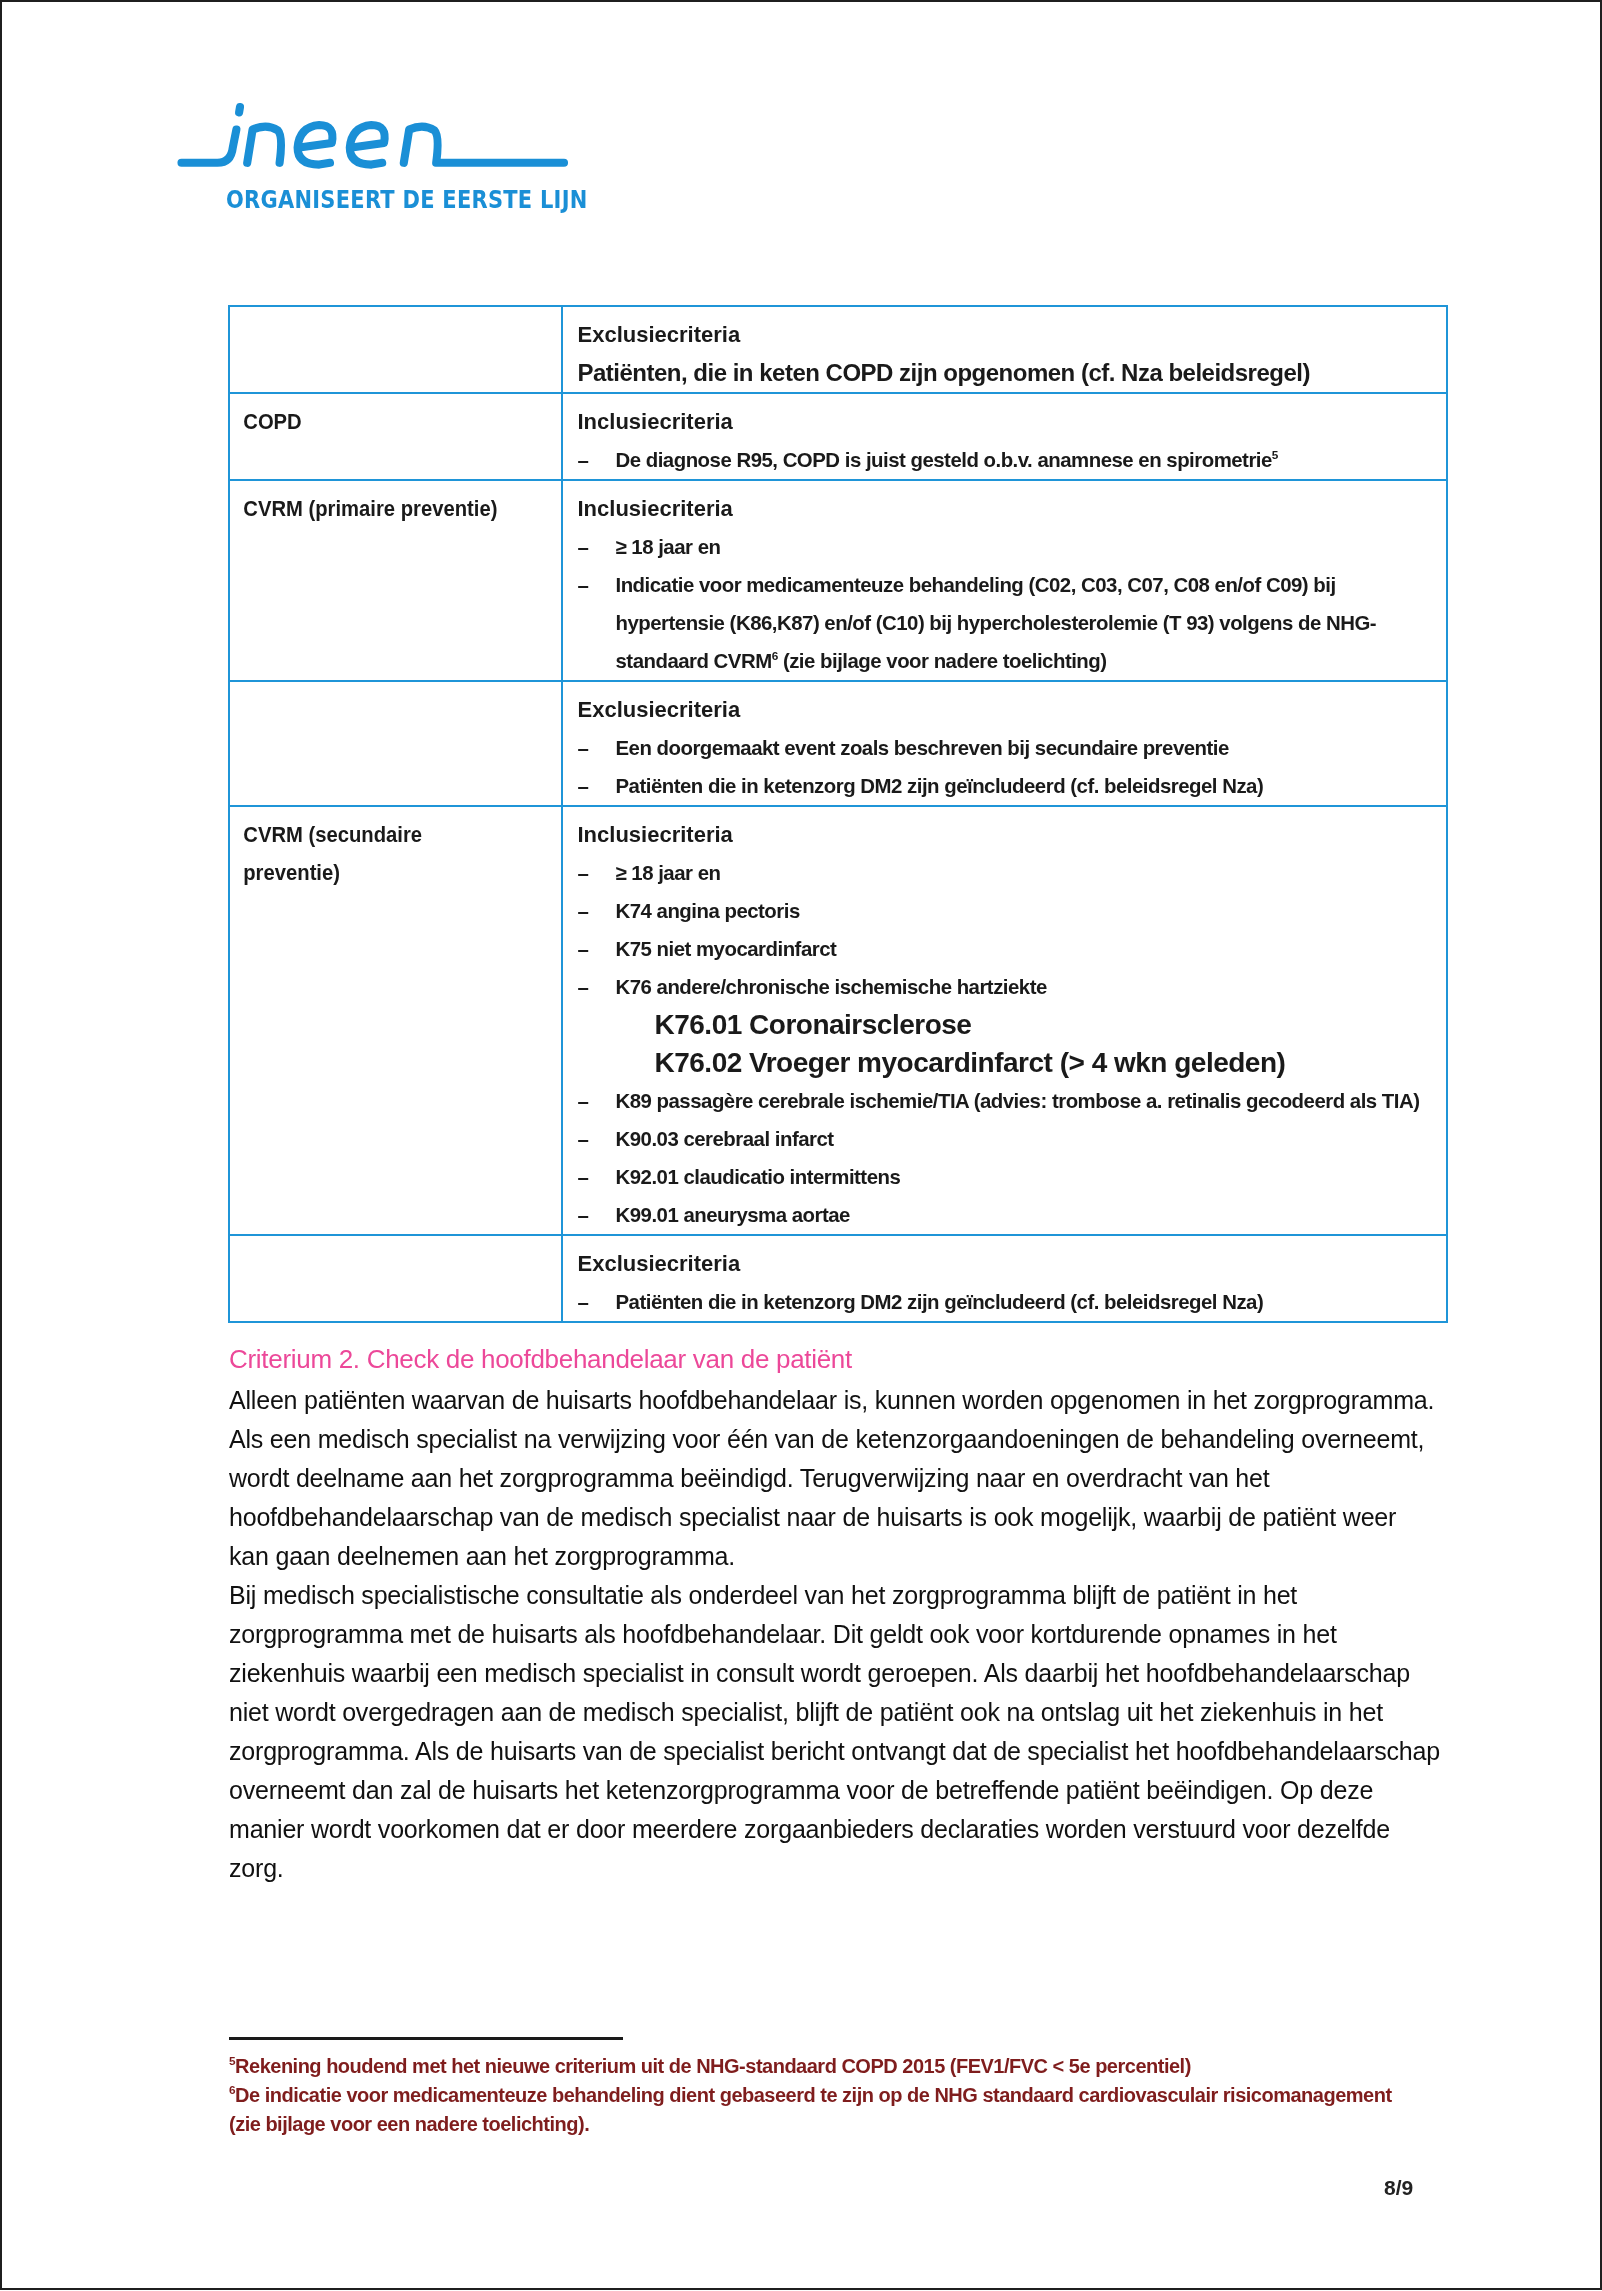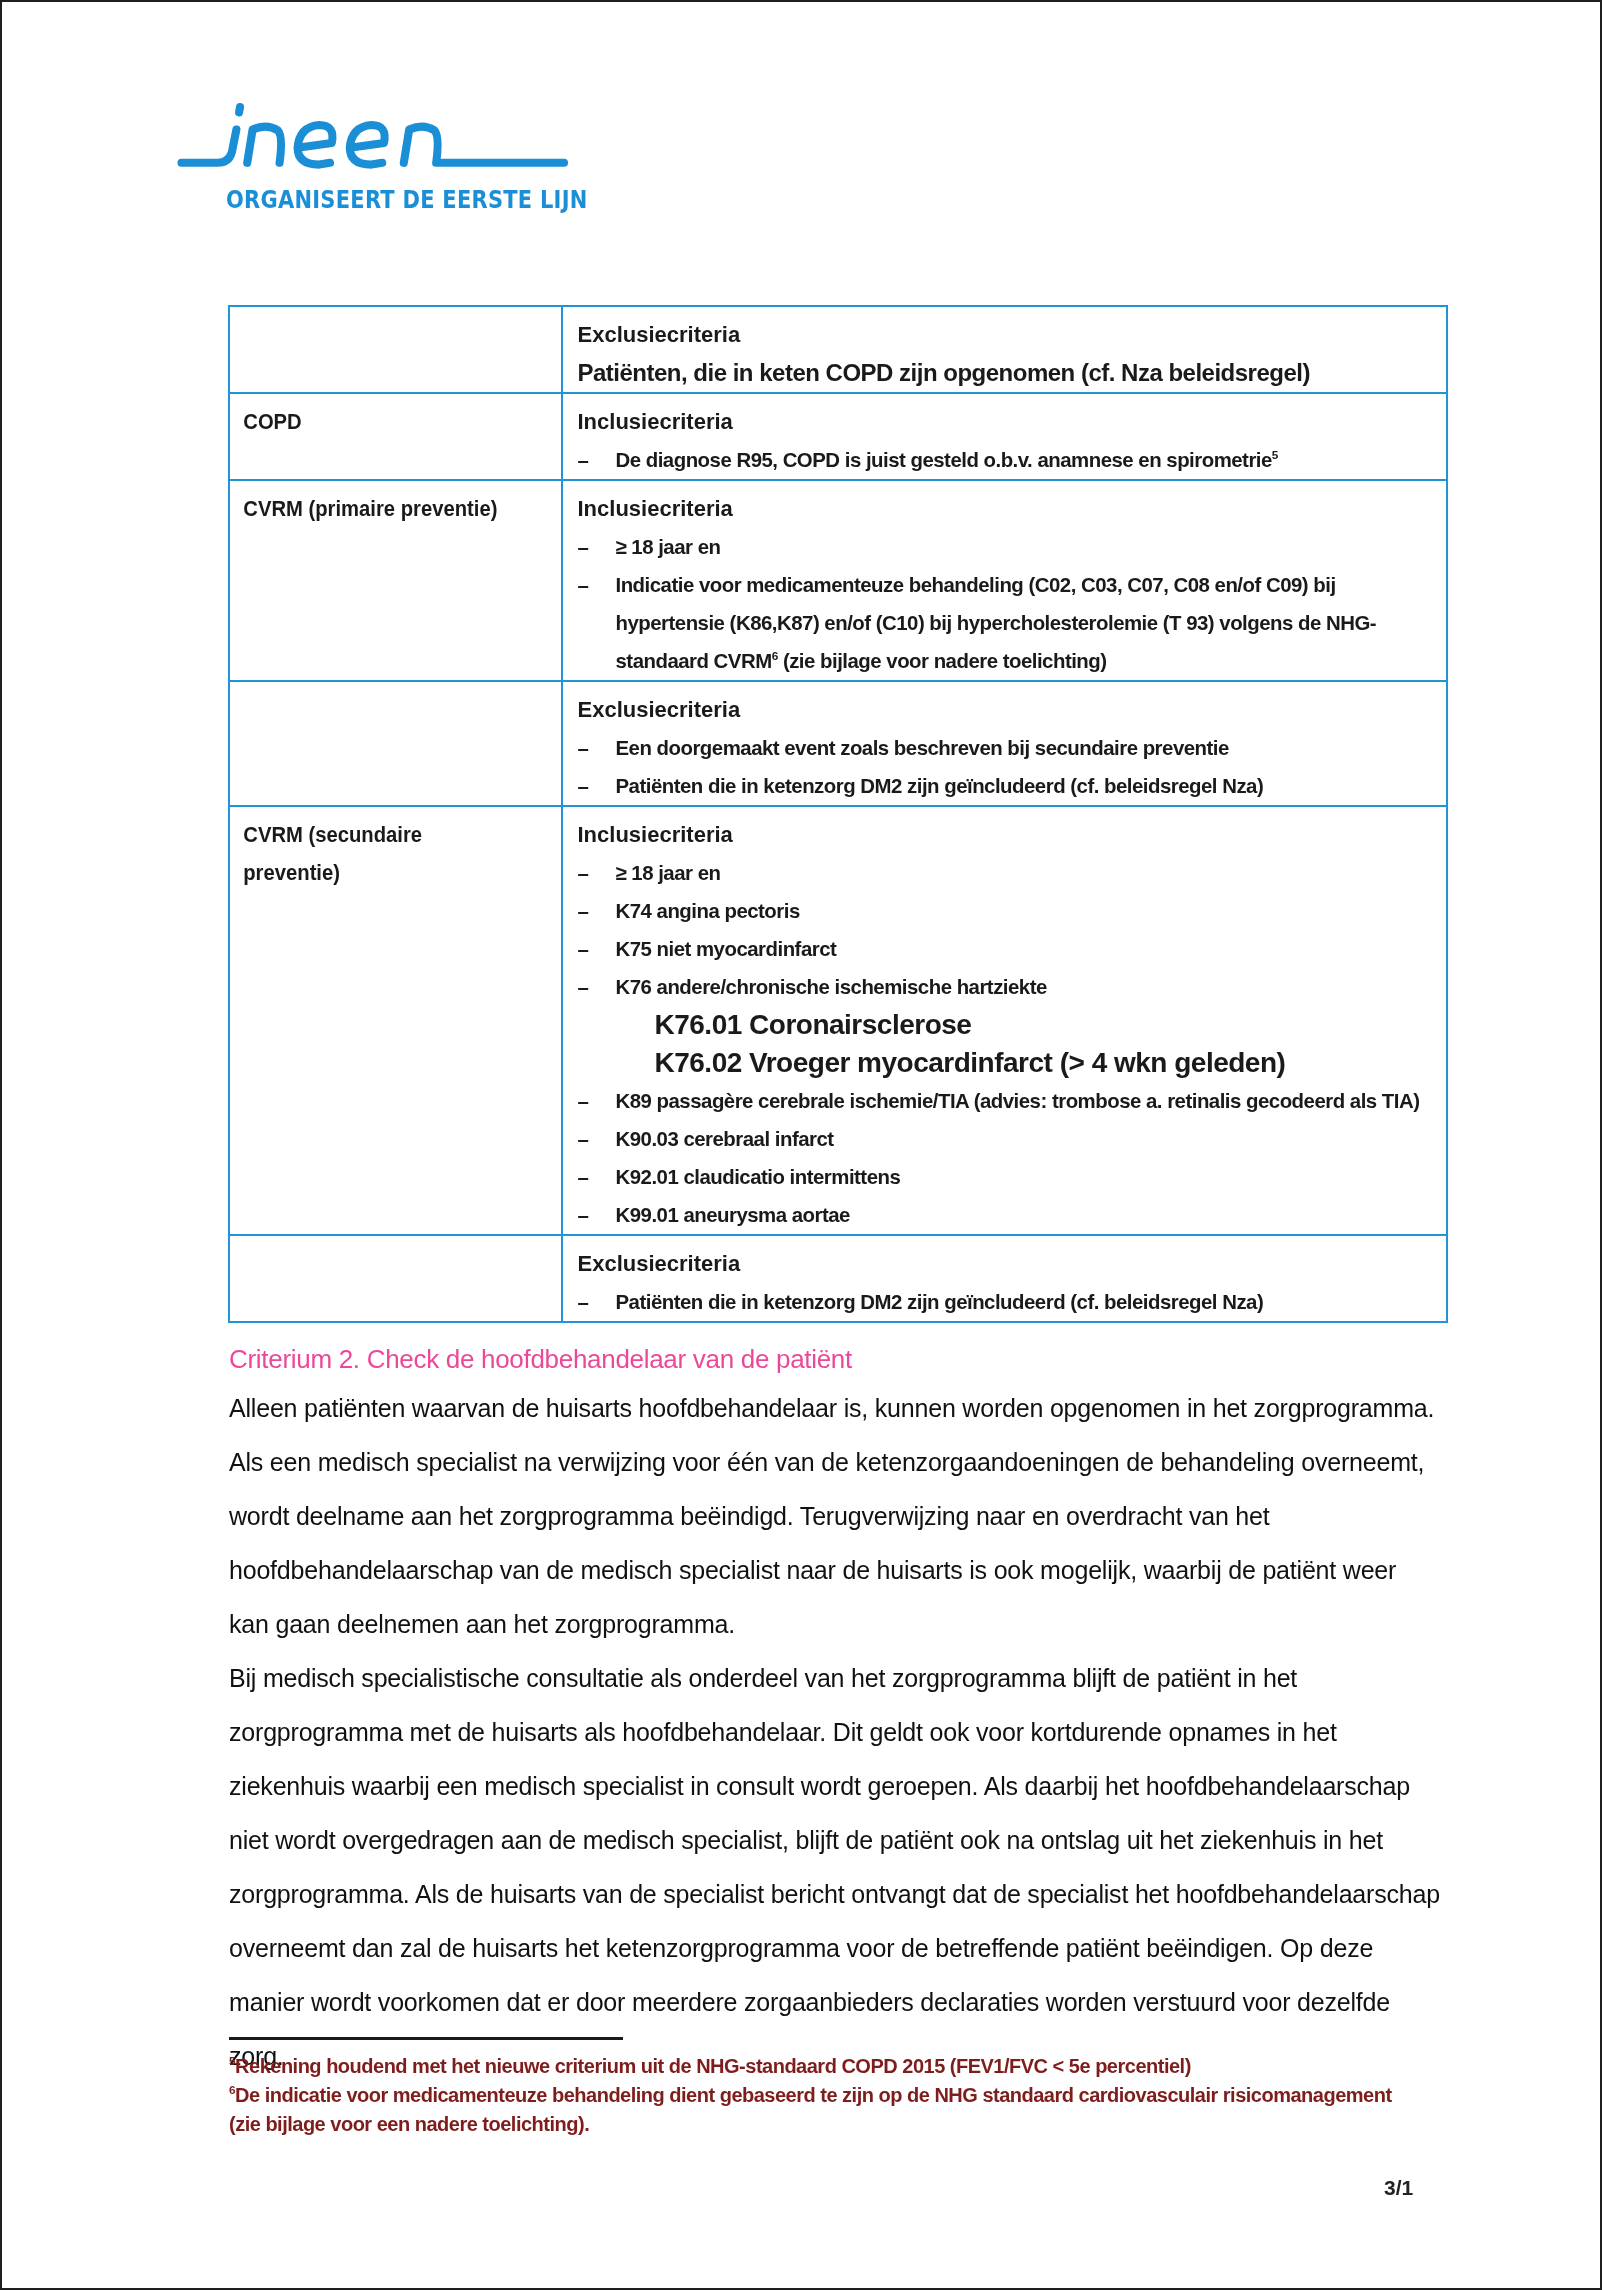--- a/index.html
+++ b/index.html
@@ -28,21 +28,21 @@
   .bullet { display: flex; align-items: flex-start; font-weight: bold; font-size: 20.4px; letter-spacing: -0.5px; }
   .bullet .dash { width: 38px; flex: 0 0 38px; }
   .bullet .text { flex: 1; }
   .sub-item { padding-left: 77px; font-weight: bold; font-size: 28px; letter-spacing: -0.5px; white-space: nowrap; }
   sup { font-size: 11.8px; line-height: 0; vertical-align: super; }
 
   
   .section-heading { position: absolute; left: 229px; top: 1344px; font-size: 26px;
                      color: #ec4899; white-space: nowrap; letter-spacing: -0.3px; }
   .body-text { position: absolute; left: 229px; top: 1381px; width: 1212px; font-size: 25px;
-               line-height: 54px; color: #111; letter-spacing: -0.2px; }
+               line-height: 39px; color: #111; letter-spacing: -0.2px; }
   .body-text p { margin: 0; }
 
   
   .footnote-rule { position: absolute; left: 229px; top: 2037px; width: 394px; height: 2.7px; background: #1a1a1a; }
   .footnotes { position: absolute; left: 229px; top: 2052px; width: 1194px; font-size: 20px;
                line-height: 29px; color: #7f1d1d; font-weight: bold; letter-spacing: -0.5px; }
   .footnotes p { margin: 0; }
   .page-number { position: absolute; left: 1384px; top: 2176px; font-size: 21px; font-weight: bold; color: #222; }
 </style>
 </head>
@@ -176,14 +176,14 @@
   <p>Alleen patiënten waarvan de huisarts hoofdbehandelaar is, kunnen worden opgenomen in het zorgprogramma. Als een medisch specialist na verwijzing voor één van de ketenzorgaandoeningen de behandeling overneemt, wordt deelname aan het zorgprogramma beëindigd. Terugverwijzing naar en overdracht van het hoofdbehandelaarschap van de medisch specialist naar de huisarts is ook mogelijk, waarbij de patiënt weer kan gaan deelnemen aan het zorgprogramma.</p>
   <p>Bij medisch specialistische consultatie als onderdeel van het zorgprogramma blijft de patiënt in het zorgprogramma met de huisarts als hoofdbehandelaar. Dit geldt ook voor kortdurende opnames in het ziekenhuis waarbij een medisch specialist in consult wordt geroepen. Als daarbij het hoofdbehandelaarschap niet wordt overgedragen aan de medisch specialist, blijft de patiënt ook na ontslag uit het ziekenhuis in het zorgprogramma. Als de huisarts van de specialist bericht ontvangt dat de specialist het hoofdbehandelaarschap overneemt dan zal de huisarts het ketenzorgprogramma voor de betreffende patiënt beëindigen. Op deze manier wordt voorkomen dat er door meerdere zorgaanbieders declaraties worden verstuurd voor dezelfde zorg.</p>
 </div>
 
 <div class="footnote-rule"></div>
 <div class="footnotes">
   <p><sup>5</sup><span>Rekening houdend met het nieuwe criterium uit de NHG-standaard COPD 2015 (FEV1/FVC &lt; 5e percentiel)</span></p>
   <p><sup>6</sup><span>De indicatie voor medicamenteuze behandeling dient gebaseerd te zijn op de NHG standaard cardiovasculair risicomanagement (zie bijlage voor een nadere toelichting).</span></p>
 </div>
 
-<div class="page-number">3/1</div>
+<div class="page-number">8/9</div>
 
 
 </body></html>

